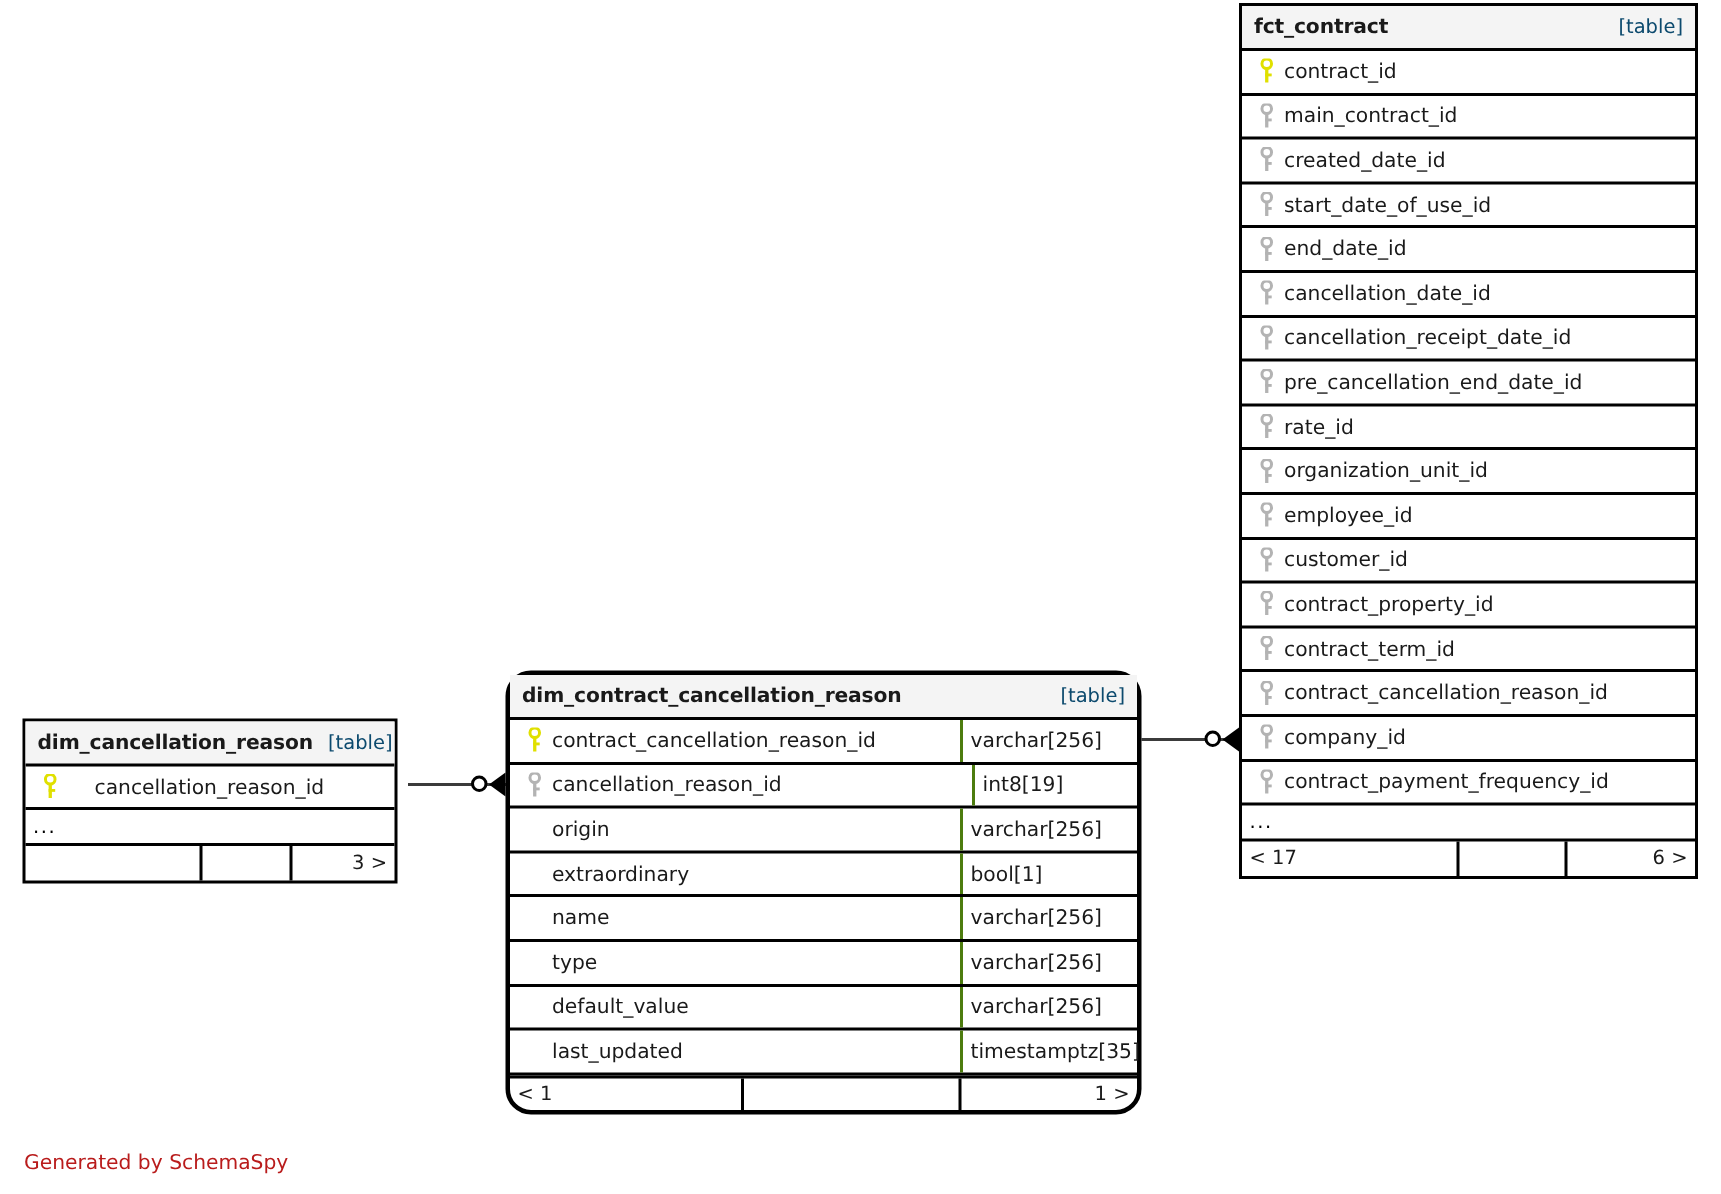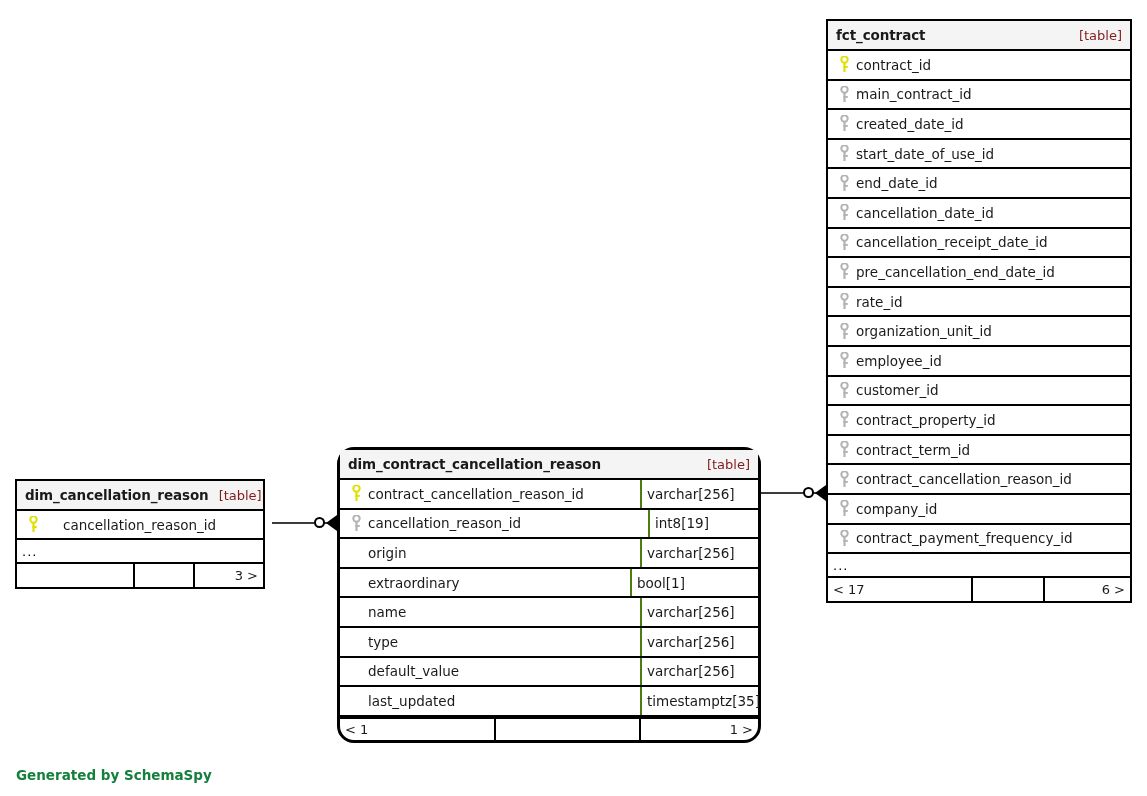--- a/index.html
+++ b/index.html
@@ -43,21 +43,21 @@
     height: 30px;
   }
   .tbl-title {
     font-weight: bold;
     font-size: 13.5px;
     white-space: nowrap;
     letter-spacing: -0.1px;
   }
   .tbl-tag {
     font-size: 13px;
-    color: #7f1d1d;
+    color: #0c4a6e;
     padding-left: 10px;
     text-align: right;
   }
 
   .tbl-row {
     box-sizing: border-box;
     display: flex;
     align-items: stretch;
     border-bottom: 2px solid #000000;
     height: 29.6px;
@@ -146,23 +146,22 @@
     width: 0;
     height: 0;
     border-top: 8px solid transparent;
     border-bottom: 8px solid transparent;
     border-right: 11px solid #000000;
   }
 
   .credit {
     position: absolute;
     font-size: 13.5px;
-    color: #15803d;
+    color: #b91c1c;
     white-space: nowrap;
-    font-weight: bold;
   }
 </style>
 </head>
 <body>
 
 <div class="canvas">
 
   <div class="edge-line" style="left:272px; top:522px; width:66px;"></div>
   <div class="edge-circle" style="left:314px; top:517px;"></div>
   <div class="edge-arrow" style="left:326px; top:515px;"></div>
@@ -239,21 +238,21 @@
         <span class="col-label">origin</span>
       </div>
       <div class="cell-type" style="width:118px;">varchar[256]</div>
     </div>
 
     <div class="tbl-row">
       <div class="cell-name">
         <span class="keyslot"></span>
         <span class="col-label">extraordinary</span>
       </div>
-      <div class="cell-type" style="width:128px;">bool[1]</div>
+      <div class="cell-type" style="width:118px;">bool[1]</div>
     </div>
 
     <div class="tbl-row">
       <div class="cell-name">
         <span class="keyslot"></span>
         <span class="col-label">name</span>
       </div>
       <div class="cell-type" style="width:118px;">varchar[256]</div>
     </div>
 
@@ -281,21 +280,21 @@
       <div class="cell-type" style="width:118px;">timestamptz[35]</div>
     </div>
 
     <div class="tbl-foot" style="border-top:2px solid #000;">
       <div class="foot-cell foot-left" style="width:156px;">&lt; 1</div>
       <div class="foot-cell" style="width:145px;"></div>
       <div class="foot-cell foot-right" style="flex:1 1 auto;">1 &gt;</div>
     </div>
   </div>
 
-  <div class="tbl" style="left:826px; top:19px; width:306px;">
+  <div class="tbl" style="left:826px; top:2px; width:306px;">
     <div class="tbl-head">
       <span class="tbl-title">fct_contract</span>
       <span class="tbl-tag">[table]</span>
     </div>
 
     <div class="tbl-row">
       <div class="cell-name">
         <span class="keyslot">
           <svg width="9" height="17" viewBox="0 0 9 17" aria-hidden="true">
             <circle cx="4.5" cy="3.5" r="3.2" fill="none" stroke="#e0e000" stroke-width="2"></circle>

